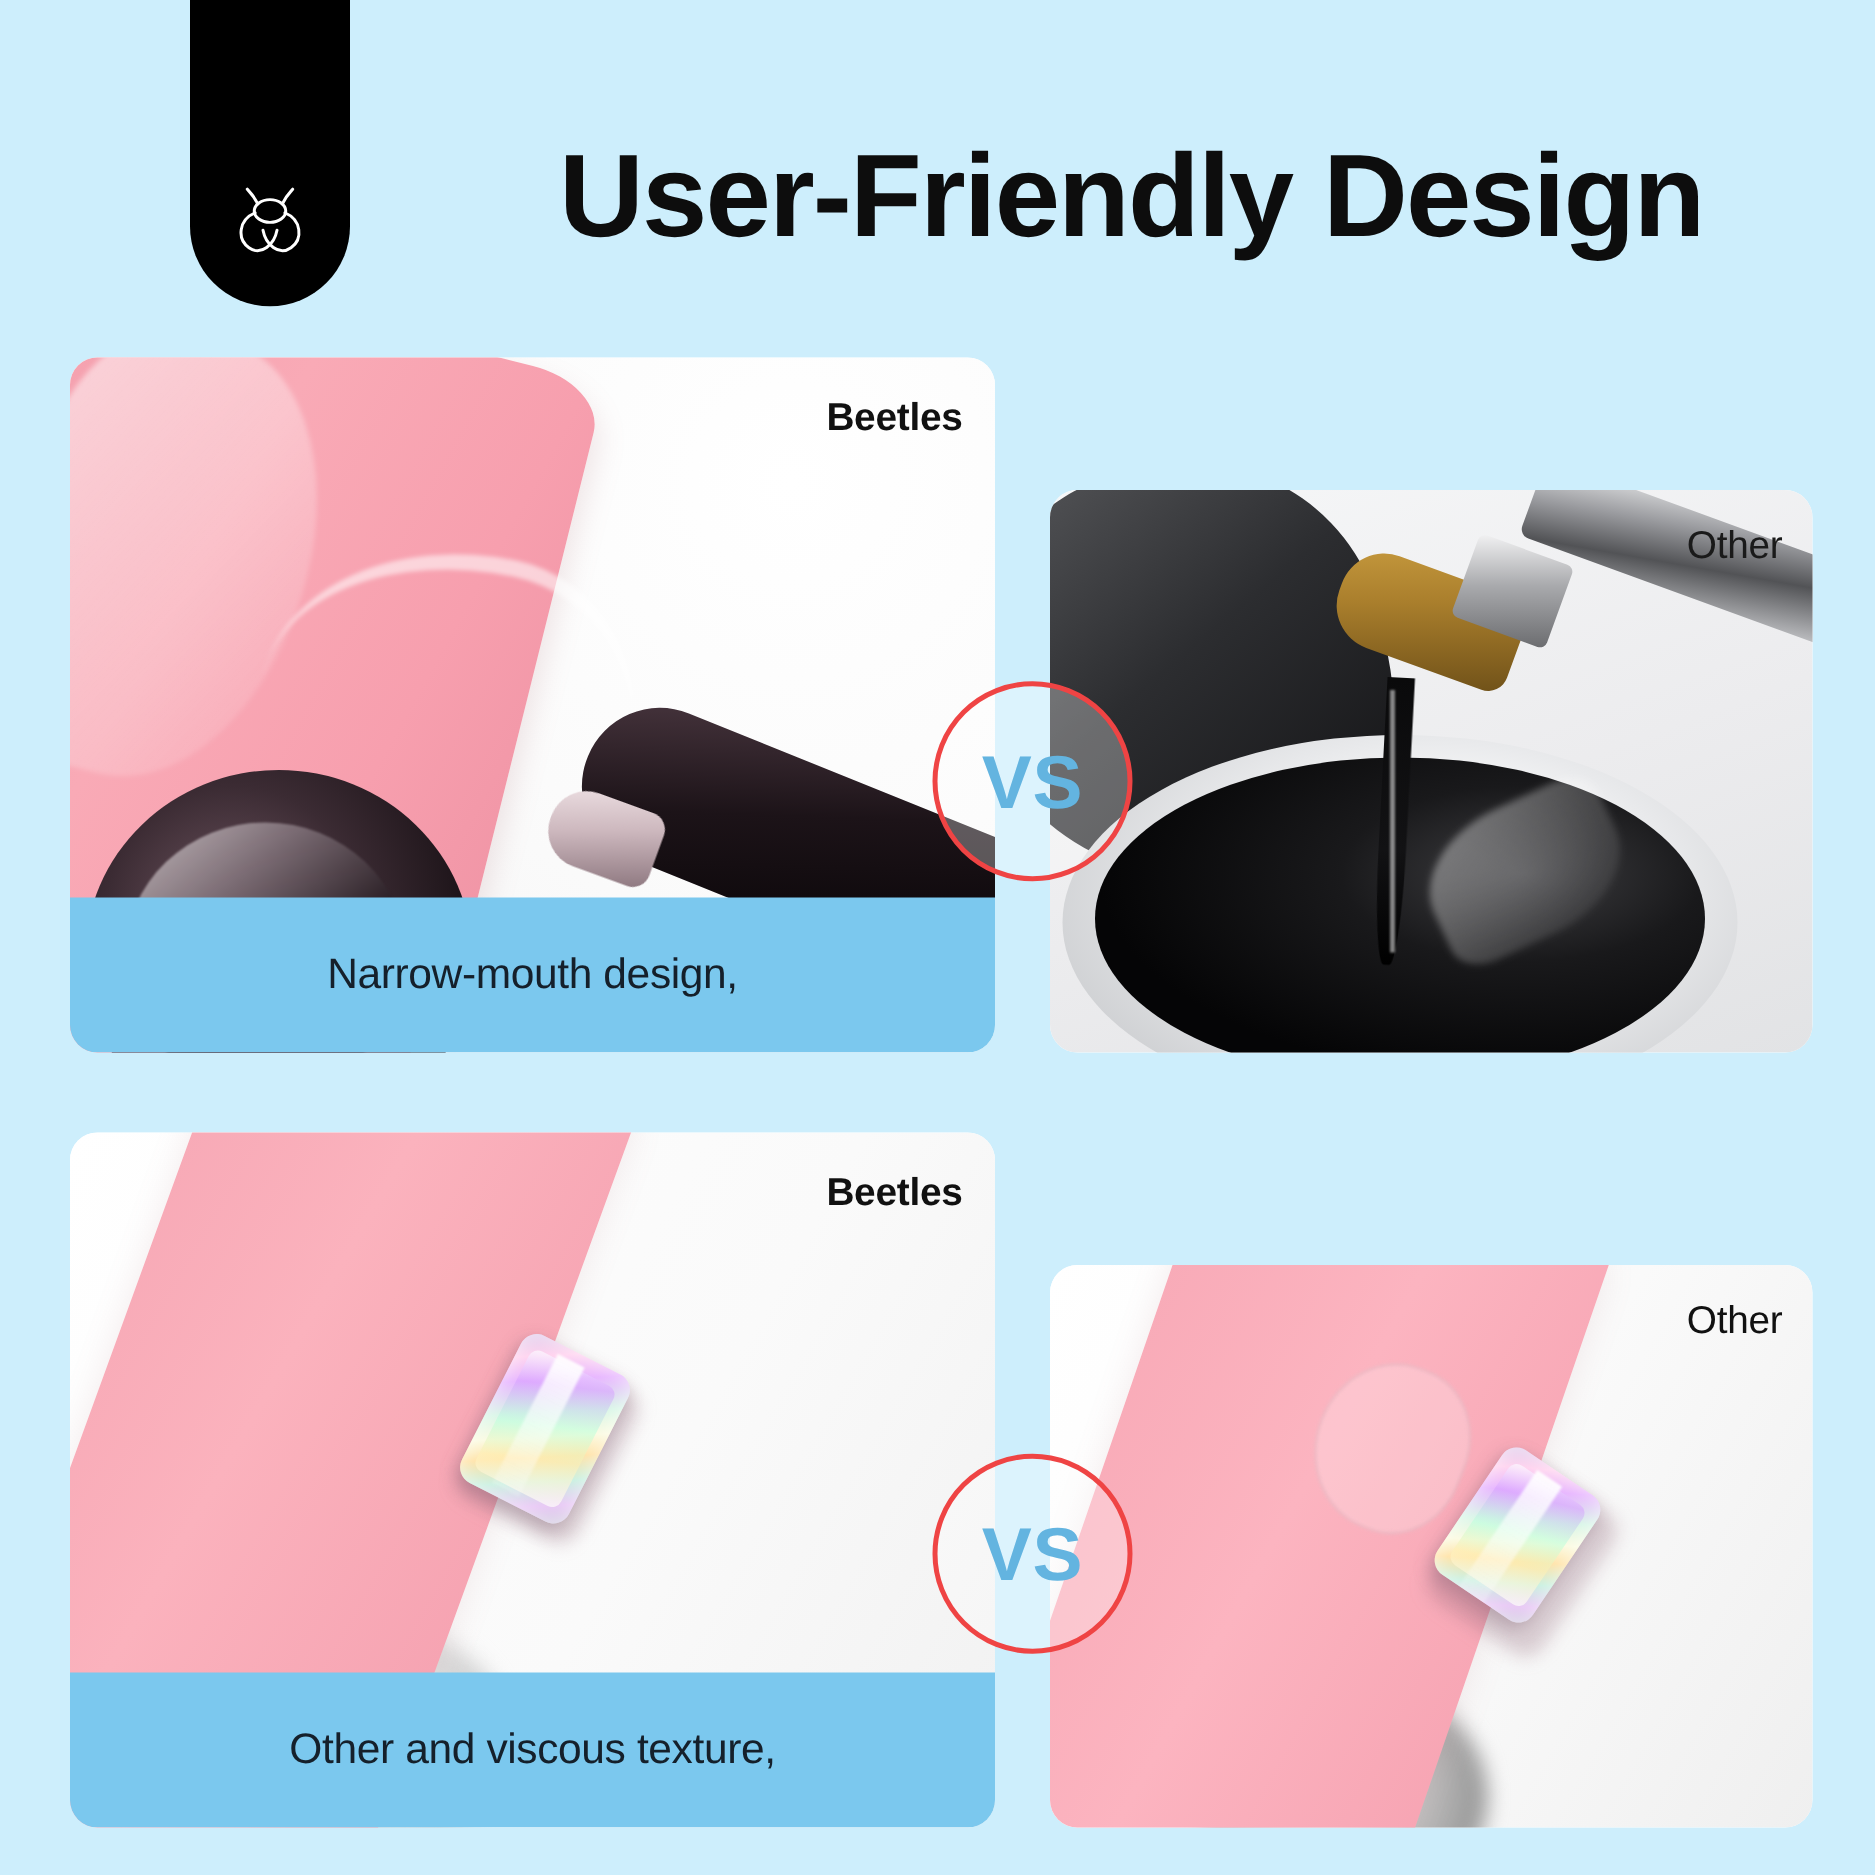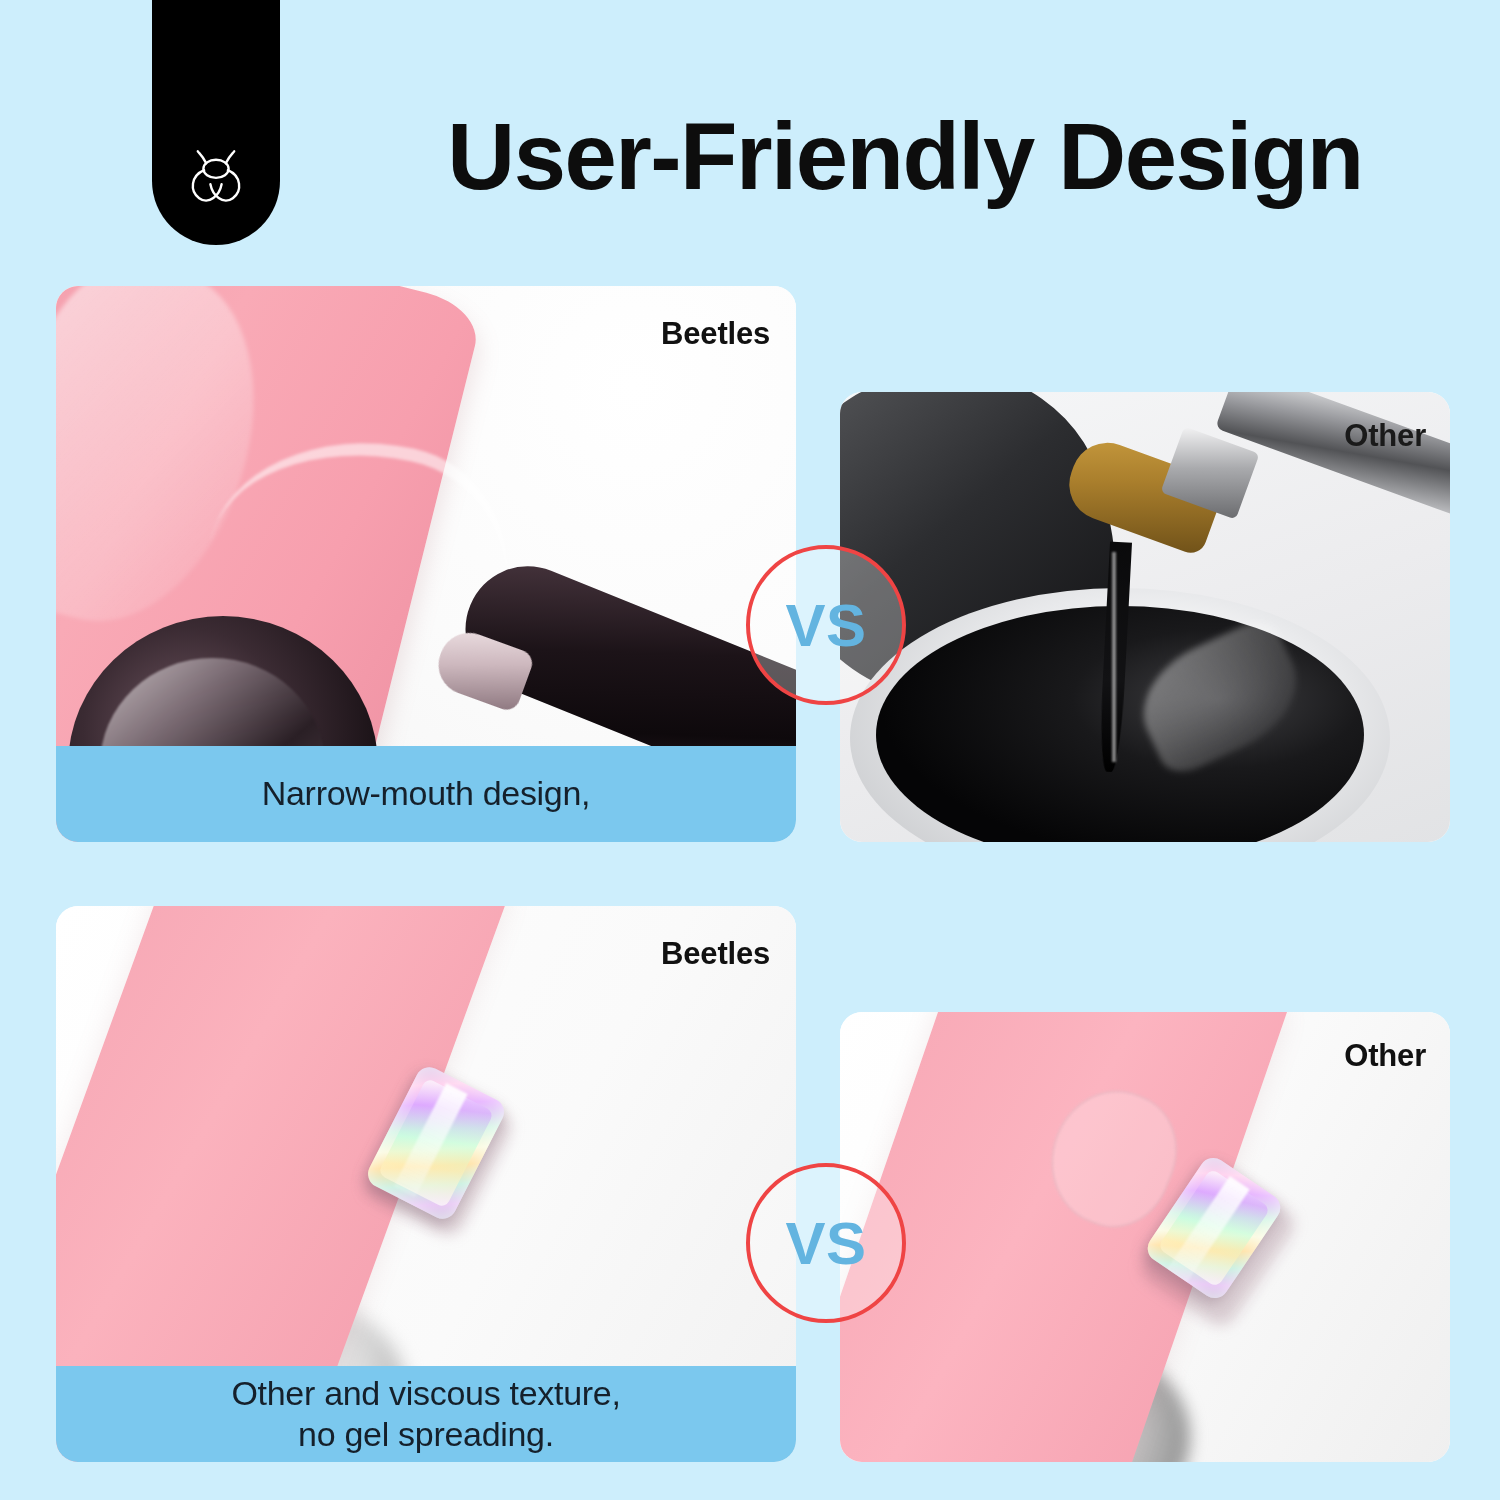--- a/index.html
+++ b/index.html
@@ -77,32 +77,32 @@
     position: absolute;
     right: 26px;
     top: 30px;
     font-size: 31px;
     font-weight: 700;
     color: #111111;
     letter-spacing: -0.2px;
     z-index: 6;
   }
   .brand-tag.other {
-    font-weight: 700;
+    font-weight: 400;
   }
   .panel-other-1 .brand-tag { top: 26px; right: 24px; color:#1a1a1a; }
   .panel-other-2 .brand-tag { top: 26px; right: 24px; }
 
   
   .caption {
     position: absolute;
     left: 0;
     bottom: 0;
     width: 100%;
-    height: 96px;
+    height: 124px;
     background: #7bc8ee;
     color: #15202b;
     display: flex;
     flex-direction: column;
     align-items: center;
     justify-content: center;
     font-size: 34px;
     line-height: 1.22;
     font-weight: 500;
     letter-spacing: -0.3px;
@@ -435,21 +435,20 @@
 
 <div class="panel panel-beetles-2">
   <div class="photo">
     <div class="p3-bg"></div>
     <div class="p3-bottle-blur"></div>
     <div class="p3-nail"></div>
   </div>
   <div class="brand-tag">Beetles</div>
   <div class="caption">
     <div>Other and viscous texture,</div>
-    <div>no gel spreading.</div>
   </div>
 </div>
 
 <div class="panel panel-other-2">
   <div class="photo">
     <div class="p4-bg"></div>
     <div class="p4-bottle-blur"></div>
     <div class="p4-nail"></div>
     <div class="p4-spread"></div>
   </div>

